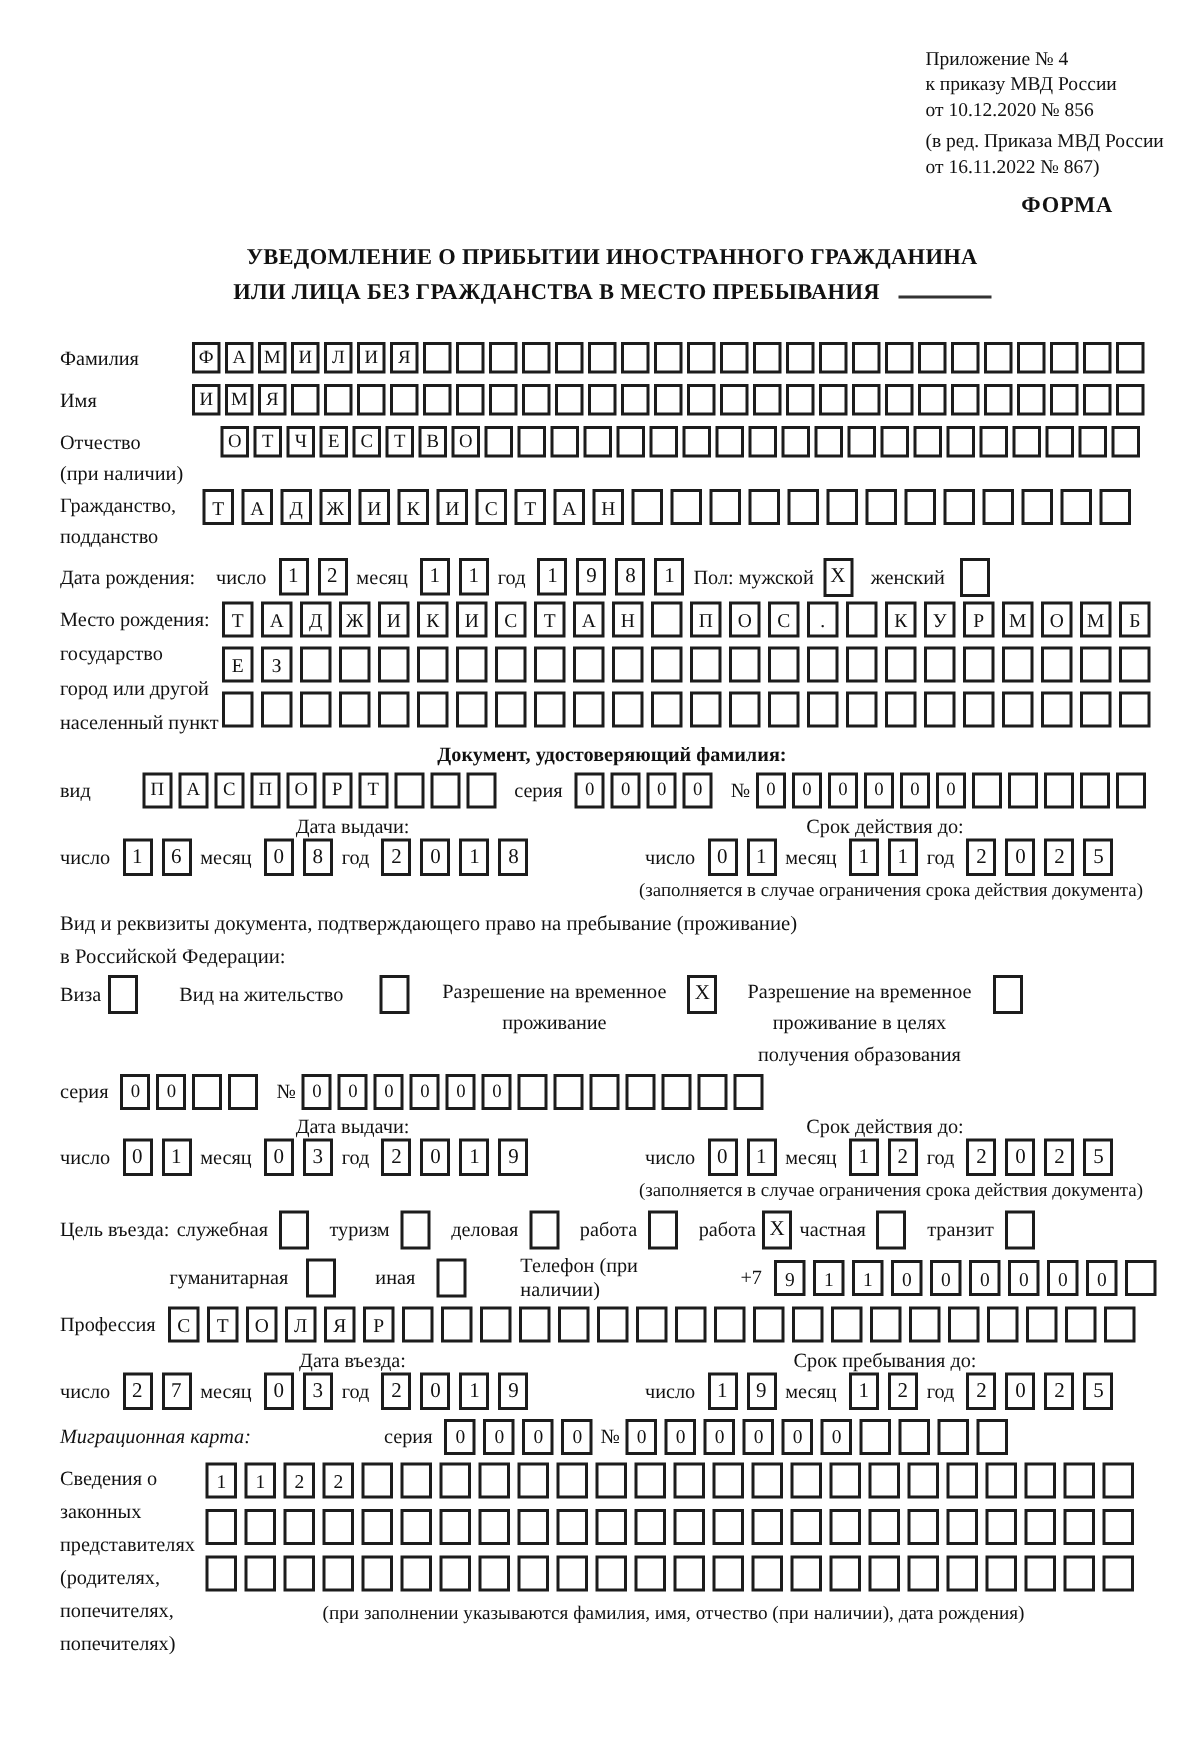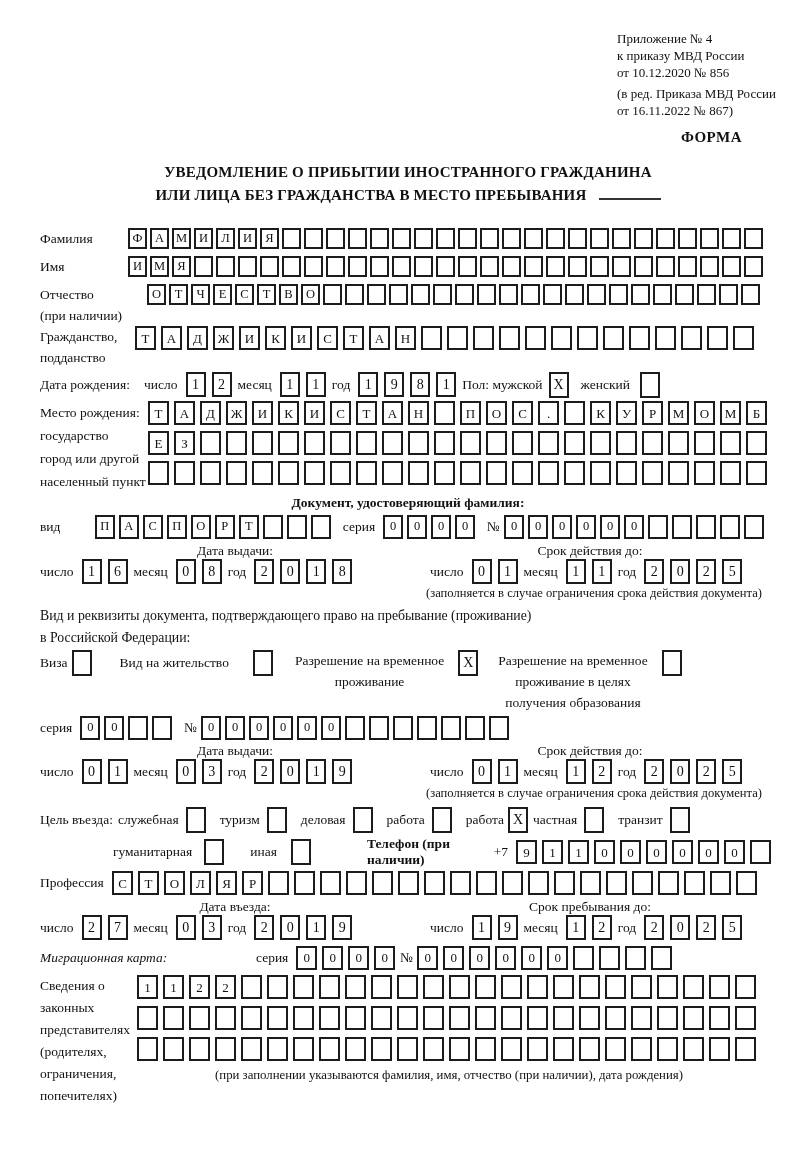--- a/index.html
+++ b/index.html
@@ -592,21 +592,21 @@
 
   <div class="phone-row">
     <span style="margin-left:73px;">гуманитарная</span>
     <span class="cells bx" style="margin-left:12px;">
         <span class="cell"></span>
       </span>
     <span style="margin-left:26px;">иная</span>
     <span class="cells bx" style="margin-left:14px;">
         <span class="cell"></span>
       </span>
-    <span style="margin-left:56px;font-weight:bold;">Телефон (при наличии)</span>
+    <span style="margin-left:36px;">Телефон (при наличии)</span>
     <span style="margin-left:28px; margin-right:8px;">+7</span>
     <span class="cells md">
         <span class="cell">9</span>
         <span class="cell">1</span>
         <span class="cell">1</span>
         <span class="cell">0</span>
         <span class="cell">0</span>
         <span class="cell">0</span>
         <span class="cell">0</span>
         <span class="cell">0</span>
@@ -714,21 +714,21 @@
         <span class="cell"></span>
       </span>
   </div>
 
   <div class="reps">
     <div class="reps-labels">
       <div>Сведения о</div>
       <div>законных</div>
       <div>представителях</div>
       <div>(родителях,</div>
-      <div>ограничения,</div>
+      <div>попечителях,</div>
       <div>попечителях)</div>
     </div>
     <div class="reps-cells">
       <div class="cells md">
           <span class="cell">1</span>
           <span class="cell">1</span>
           <span class="cell">2</span>
           <span class="cell">2</span>
           <span class="cell"></span>
           <span class="cell"></span>

